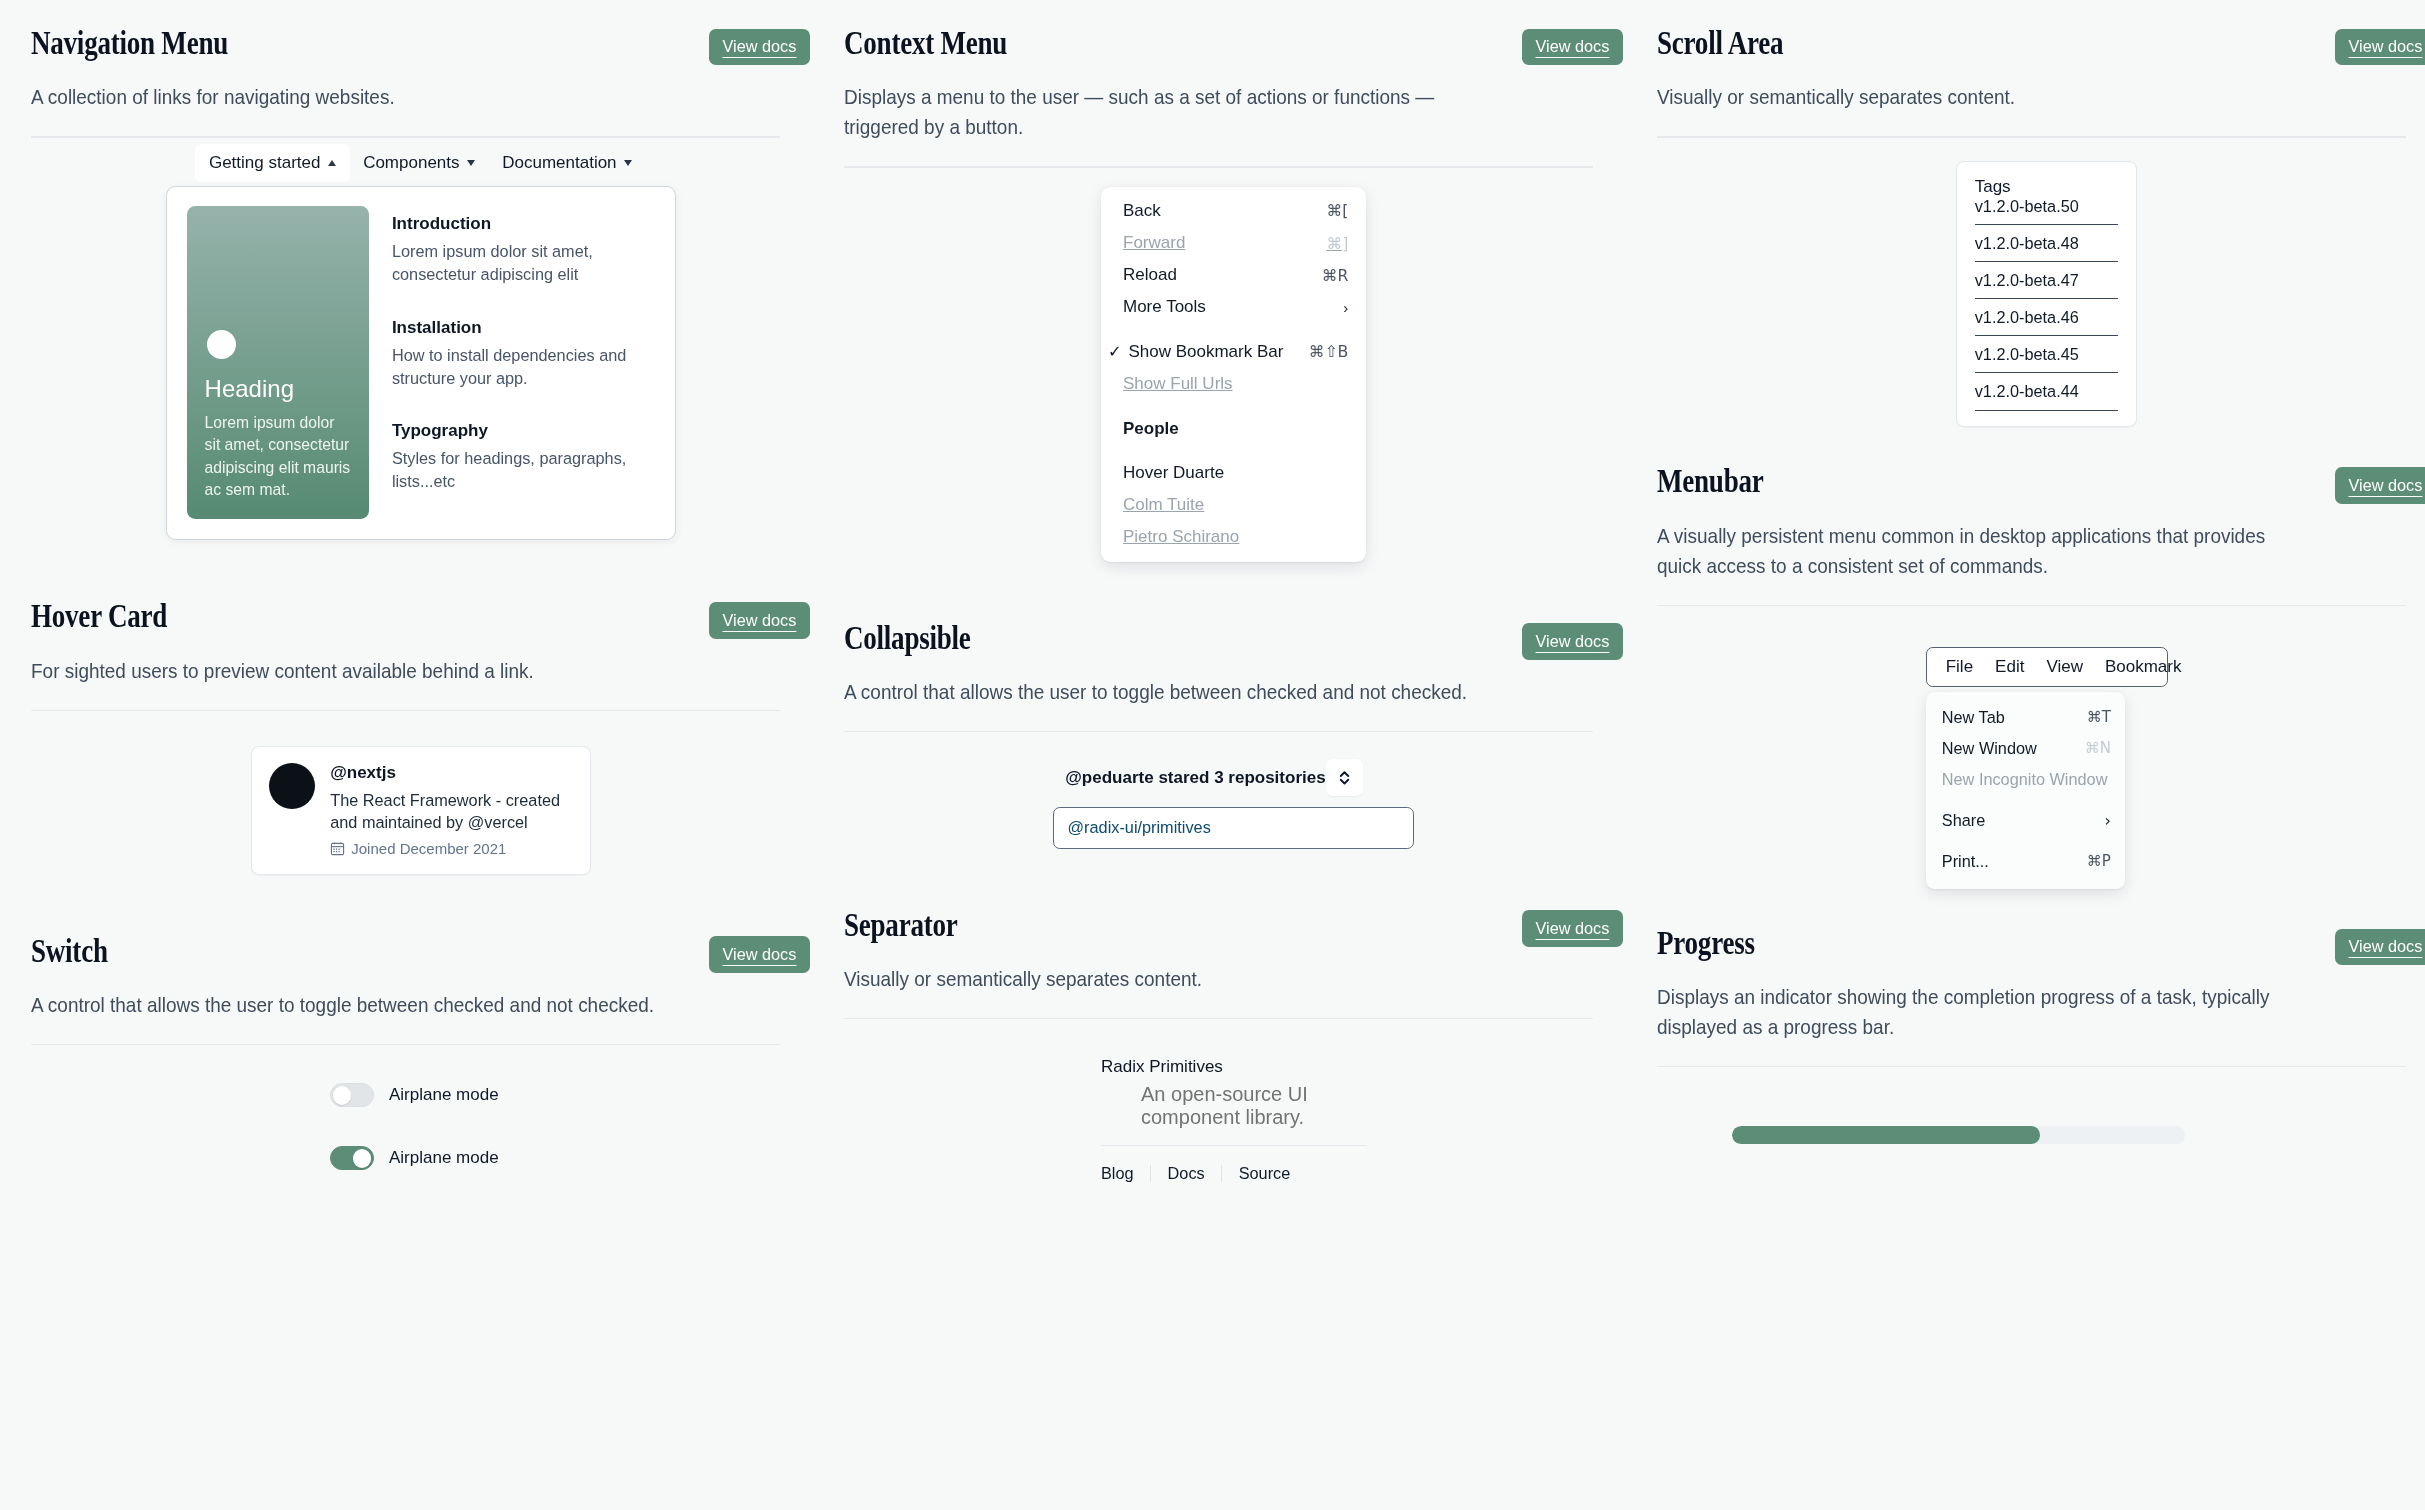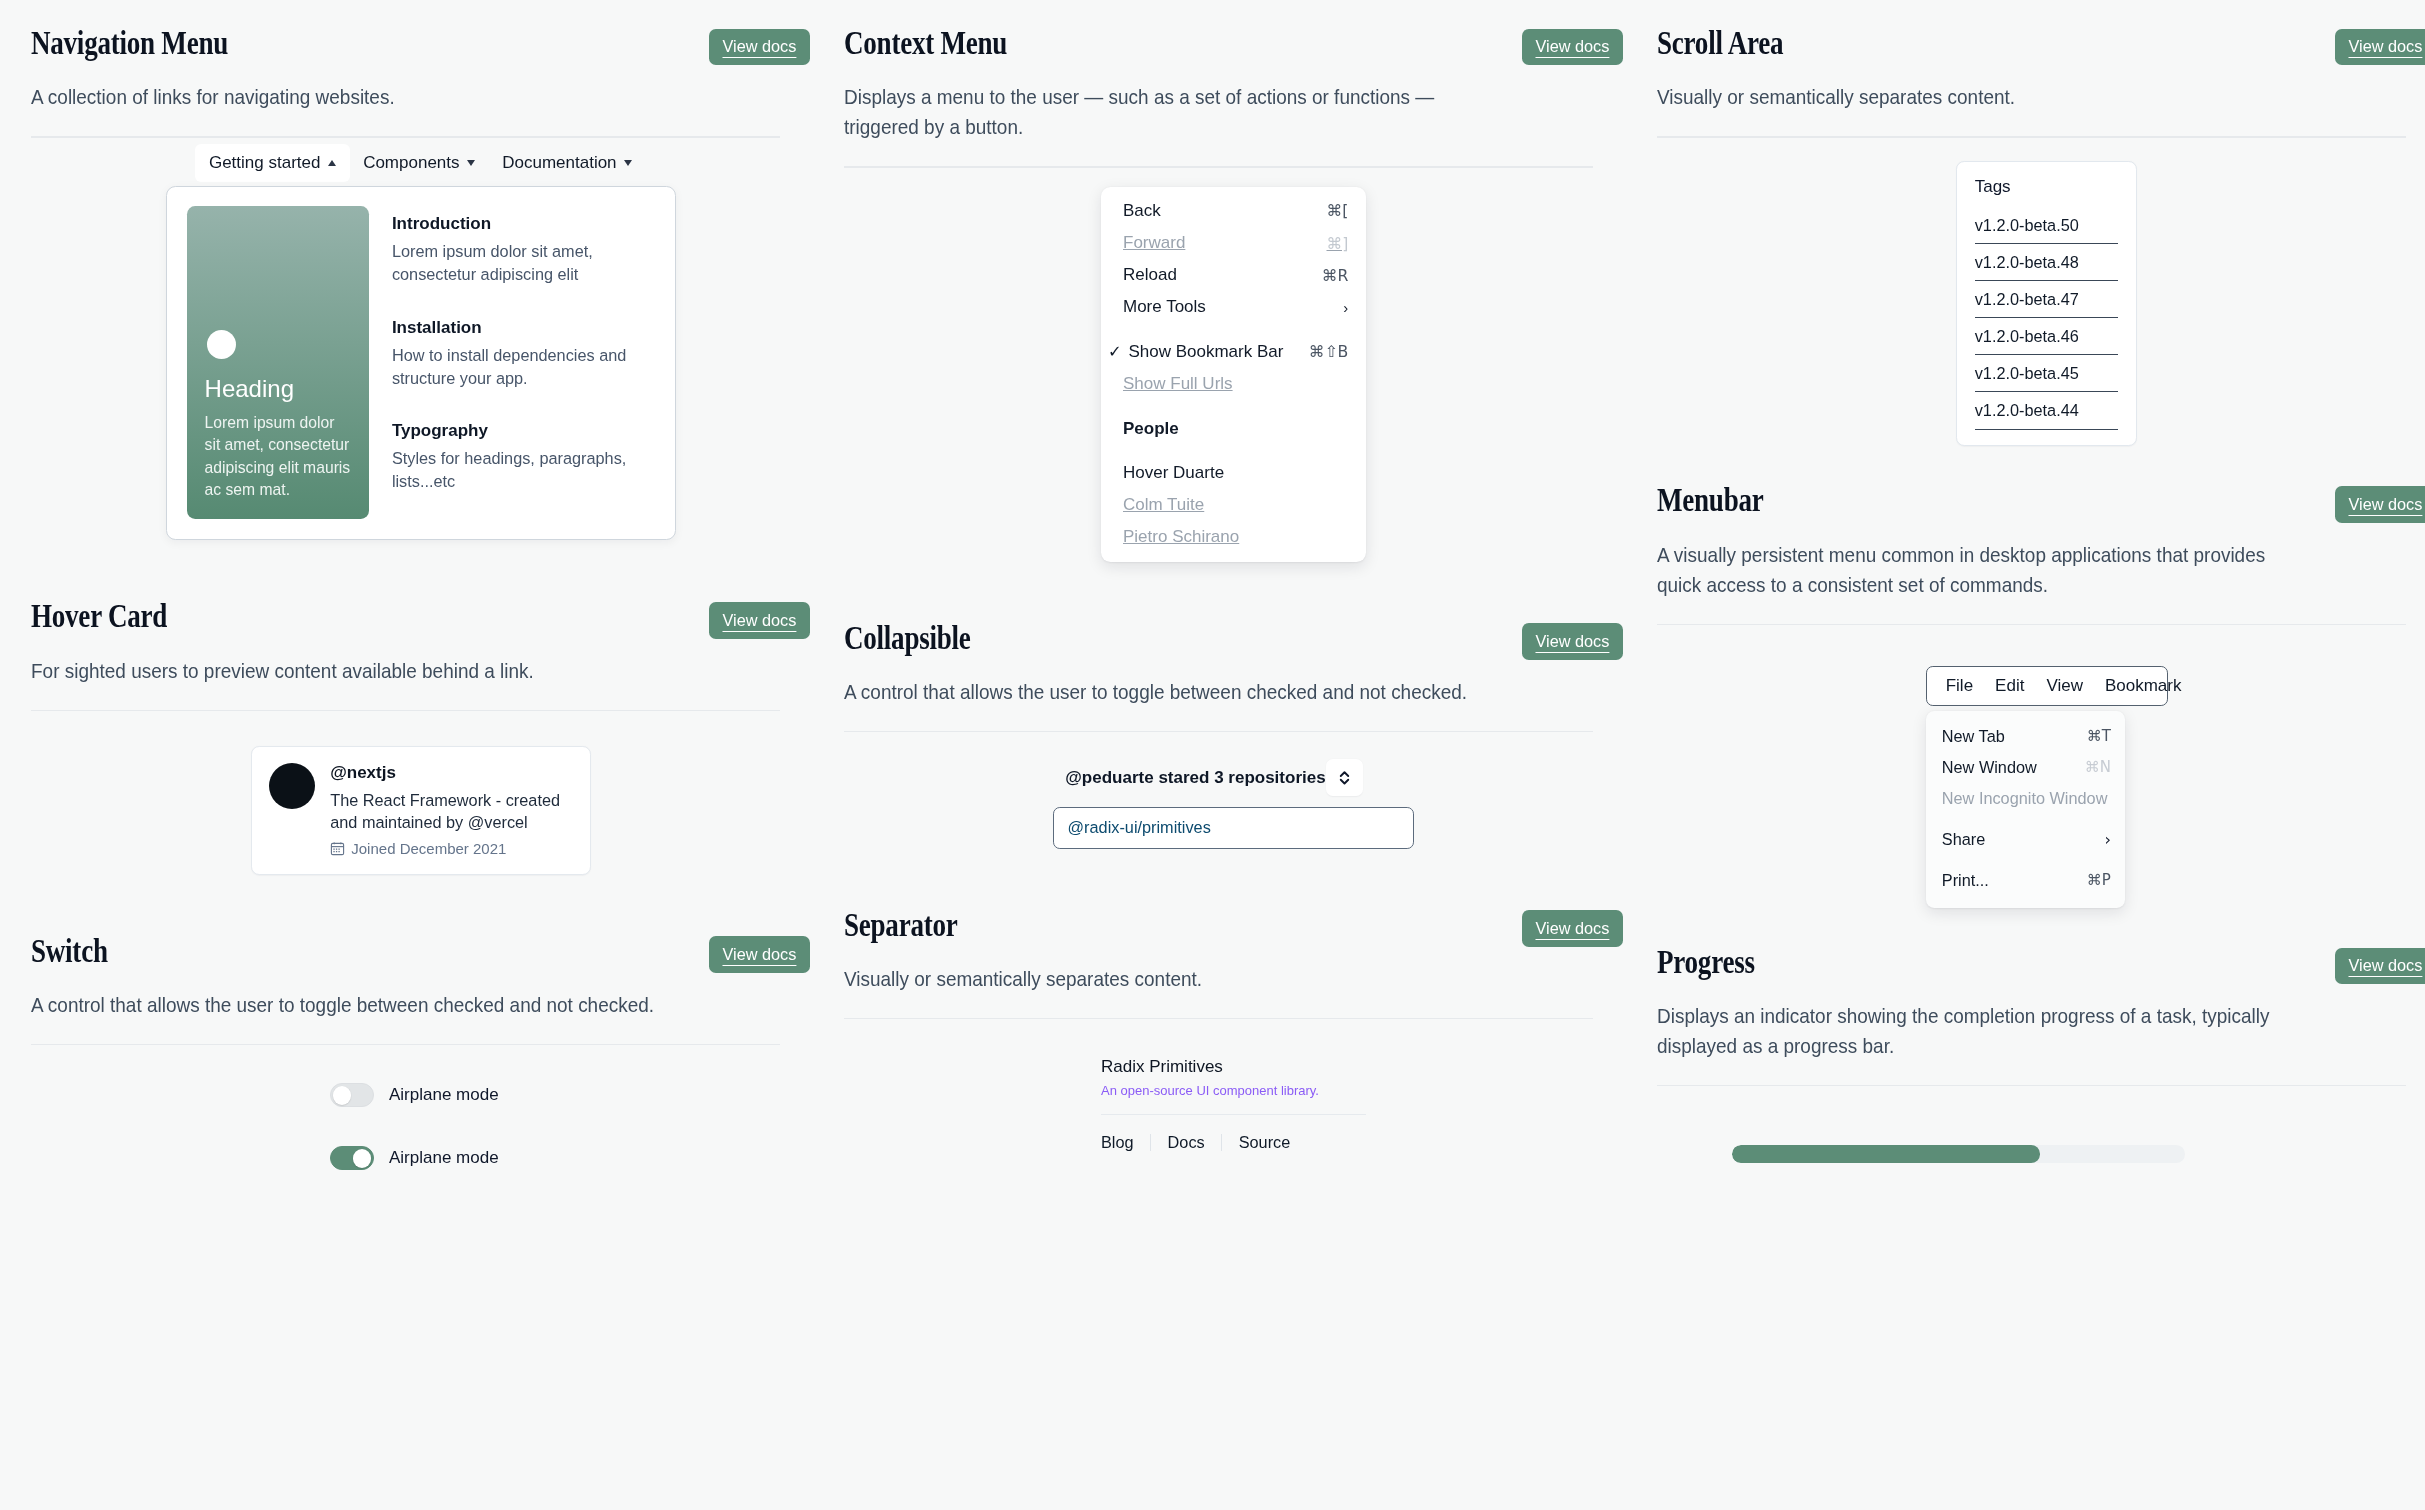--- a/index.html
+++ b/index.html
@@ -131,21 +131,21 @@
   
   .sa {
     width: 181px;
     background: #ffffff;
     border: 1.4px solid #e2e8ee;
     border-radius: 8.2px;
     padding: 15px 17.7px 6.8px;
     margin: 23px auto 0;
     box-shadow: 0 0.7px 1.4px rgba(16,24,40,.04);
   }
-  .sa-title { font-size: 17px; color: #0f172a; margin-bottom: 19px; }
+  .sa-title { font-size: 17px; color: #0f172a; }
   .sa-row { font-size: 16.3px; color: #101a28; padding-bottom: 8.2px; border-bottom: 1.4px solid #3a4757; margin-bottom: 9px; }
 
   
   .hc {
     width: 340px;
     background: #ffffff;
     border: 1.4px solid #e4e9ee;
     border-radius: 8.2px;
     padding: 16.3px 17.7px;
     display: flex; gap: 15px;
@@ -210,21 +210,21 @@
     border: 0.7px solid #dcdfe2;
   }
   .sw.on { background: #5c8d77; border-color: #5c8d77; }
   .sw i { position: absolute; top: 2px; left: 2px; width: 18.4px; height: 18.4px; border-radius: 50%; background: #ffffff; display: block; box-shadow: 0 0.7px 1.4px rgba(0,0,0,.15); }
   .sw.on i { left: 22px; }
   .sw-label { font-size: 17px; color: #0f172a; }
 
   
   .sep-demo { width: 265px; margin: 38px auto 0; }
   .sep-title { font-size: 17px; font-weight: 400; color: #0d1522; }
-  .sep-sub { font-size: 13px; color: #8b5cf6; margin-top: 5.4px; }
+  .sep-sub { font-size: 20px; color: #737373; margin-top: 5.4px; margin-left: 40px; }
   .sep-line { height: 1.4px; background: #e6eaee; margin: 16.3px 0 17.7px; }
   .sep-links { display: flex; align-items: center; font-size: 16.3px; color: #0f1a28; }
   .sep-links a { color: inherit; text-decoration: none; padding: 0 0 0 0; }
   .sep-v { width: 1.4px; height: 17.7px; background: #dfe4e9; margin: 0 16.3px; }
 
   
   .pg-wrap { margin: 59px 0 0 75px; }
   .pg-track { width: 453px; height: 17.7px; border-radius: 8.8px; background: #eef1f3; overflow: hidden; }
   .pg-fill { height: 100%; border-radius: 8.8px; background: #5c8d77; }
 

